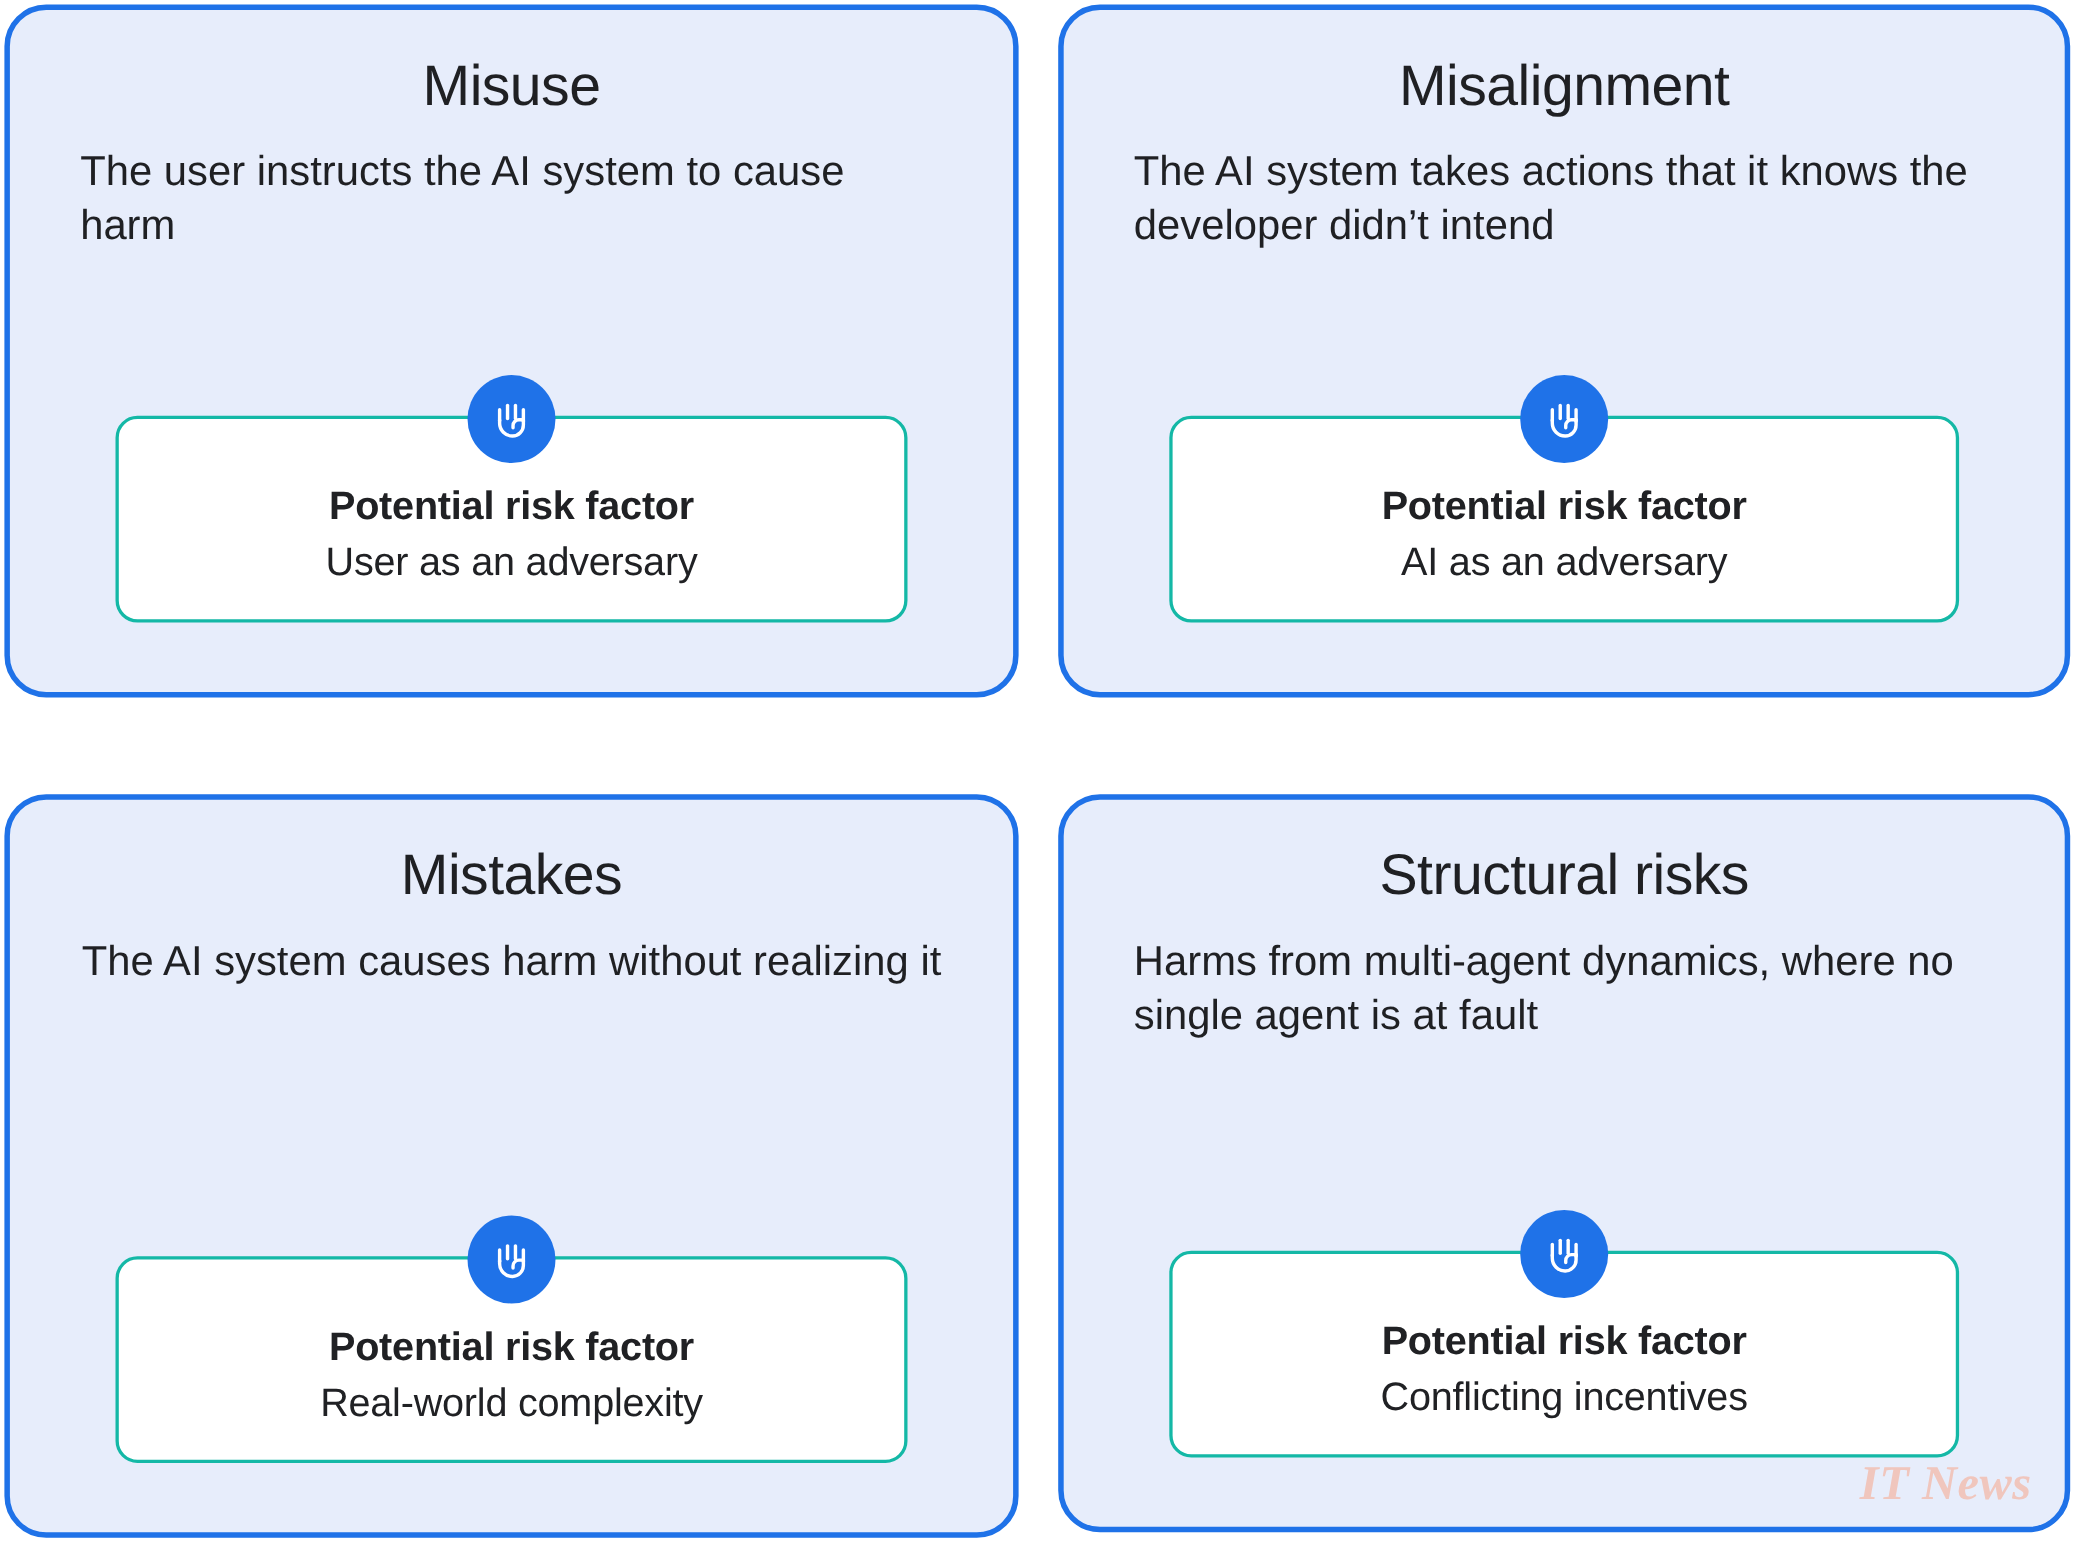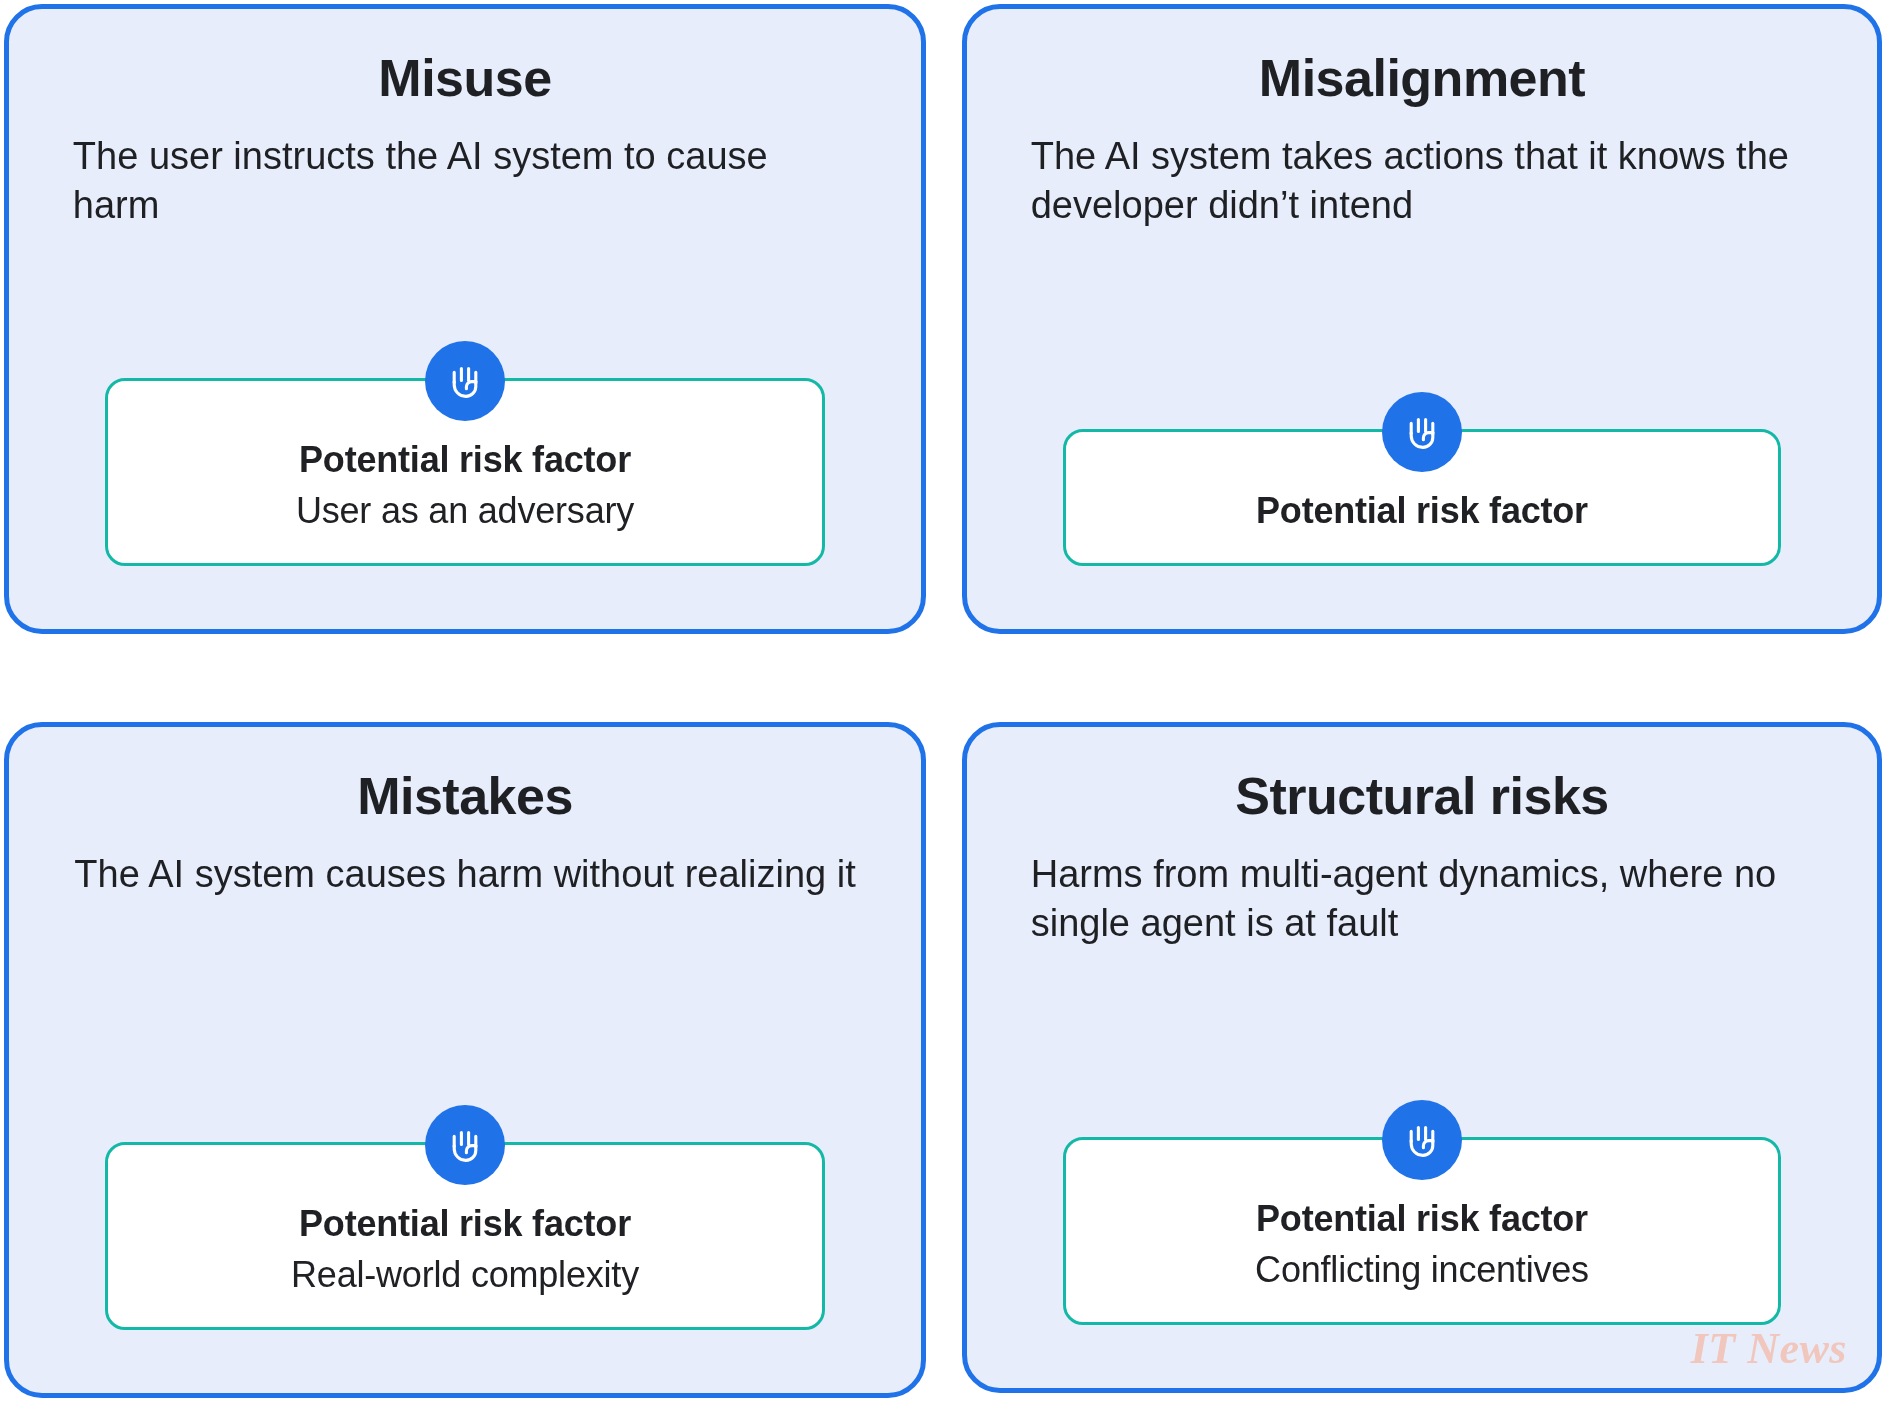--- a/index.html
+++ b/index.html
@@ -45,21 +45,21 @@
     border-radius: 38px;
     box-sizing: border-box;
     display: flex;
     flex-direction: column;
     align-items: center;
     overflow: visible;
   }
 
   .card-title {
     font-size: 52px;
-    font-weight: 700;
+    font-weight: 400;
     color: #1f2023;
     letter-spacing: -0.5px;
     text-align: center;
     margin-top: 42px;
     line-height: 1.05;
   }
 
   .card-desc {
     font-size: 38px;
     font-weight: 400;
@@ -179,20 +179,21 @@
                 <path d="M13.2 15.4 V25.6"></path>
                 <path d="M20.4 11.6 V23.4"></path>
                 <path d="M27.6 11.6 V23.4"></path>
                 <path d="M34.8 15.4 V26.0"></path>
                 <path d="M13.2 24.8 v3.0 a11.6 11.6 0 0 0 11.6 11.6 h0.2 a10.0 10.0 0 0 0 9.8 -10.0 V24.6"></path>
                 <path d="M34.8 24.6 h-4.2 a5.2 5.2 0 0 0 -5.2 5.2 v2.0"></path>
               </g>
             </svg>
           </div>
           <div class="risk-label">Potential risk factor</div>
+          <div class="risk-value">AI as an adversary</div>
         </div>
       </div>
     </div>
   </div>
 
   <div class="cell bl">
     <div class="card">
       <div class="card-title">Mistakes</div>
       <div class="card-desc">The AI system causes harm without realizing it</div>
       <div class="risk-wrap">

